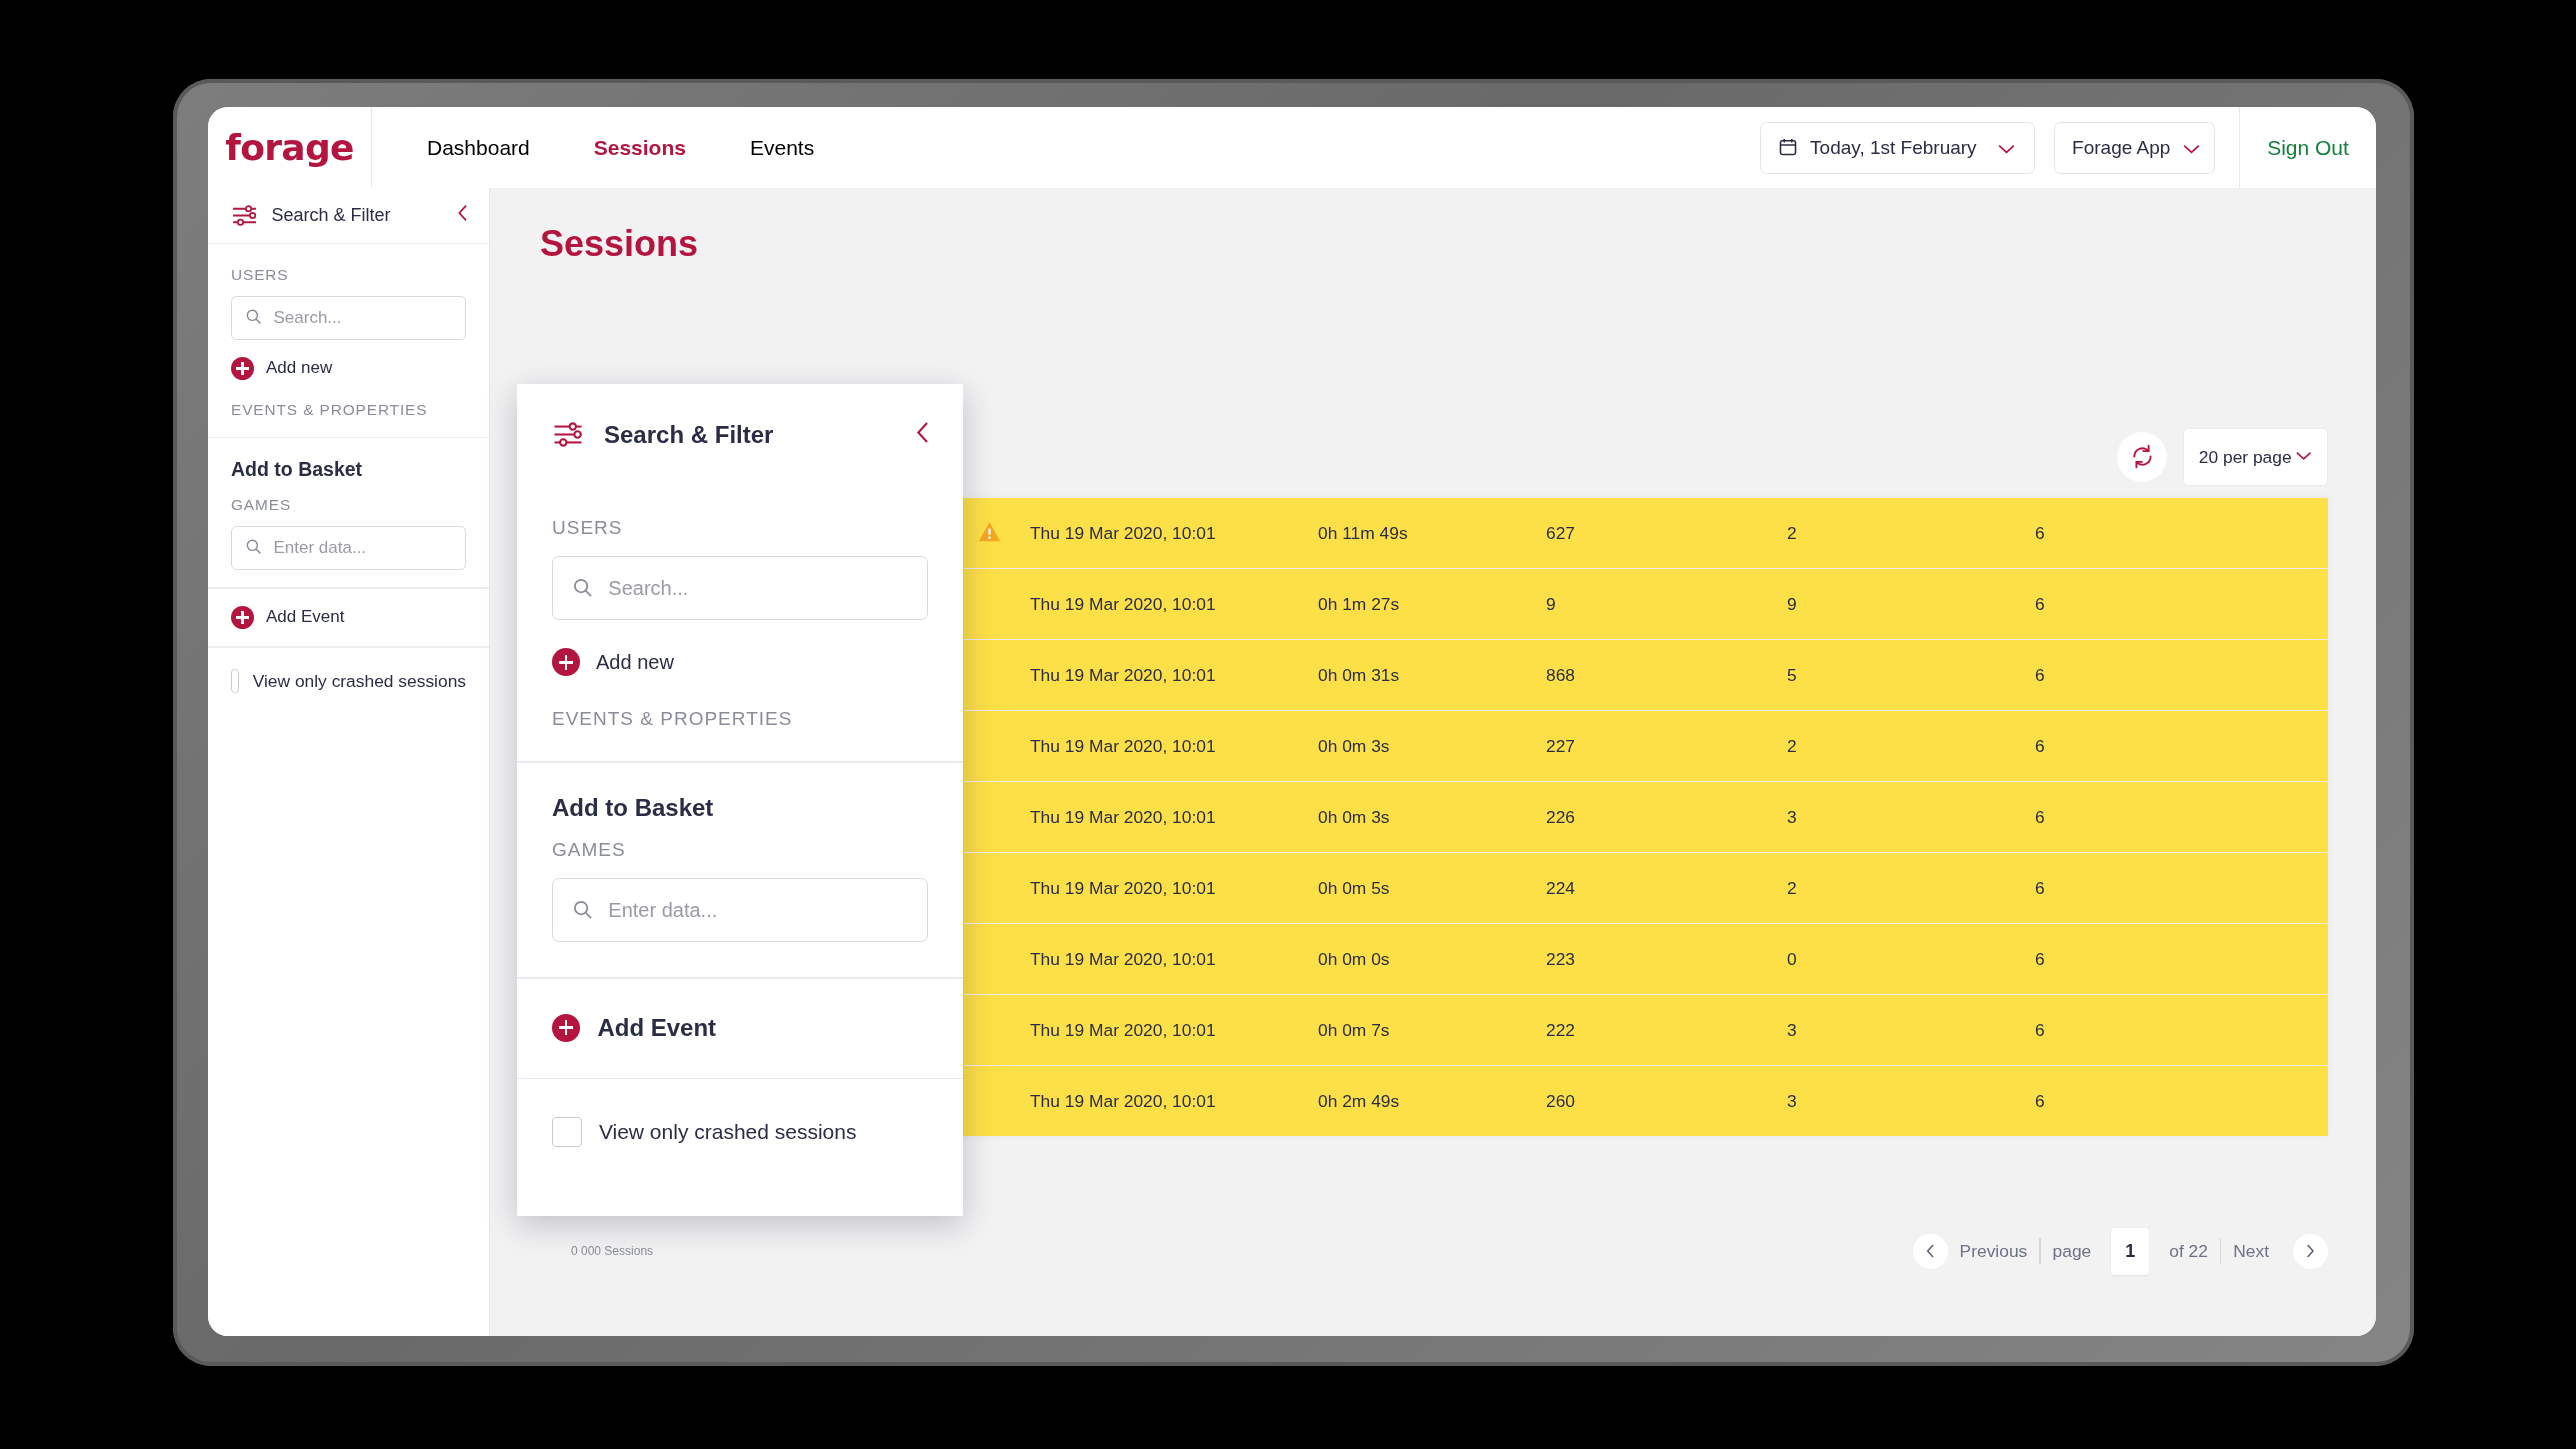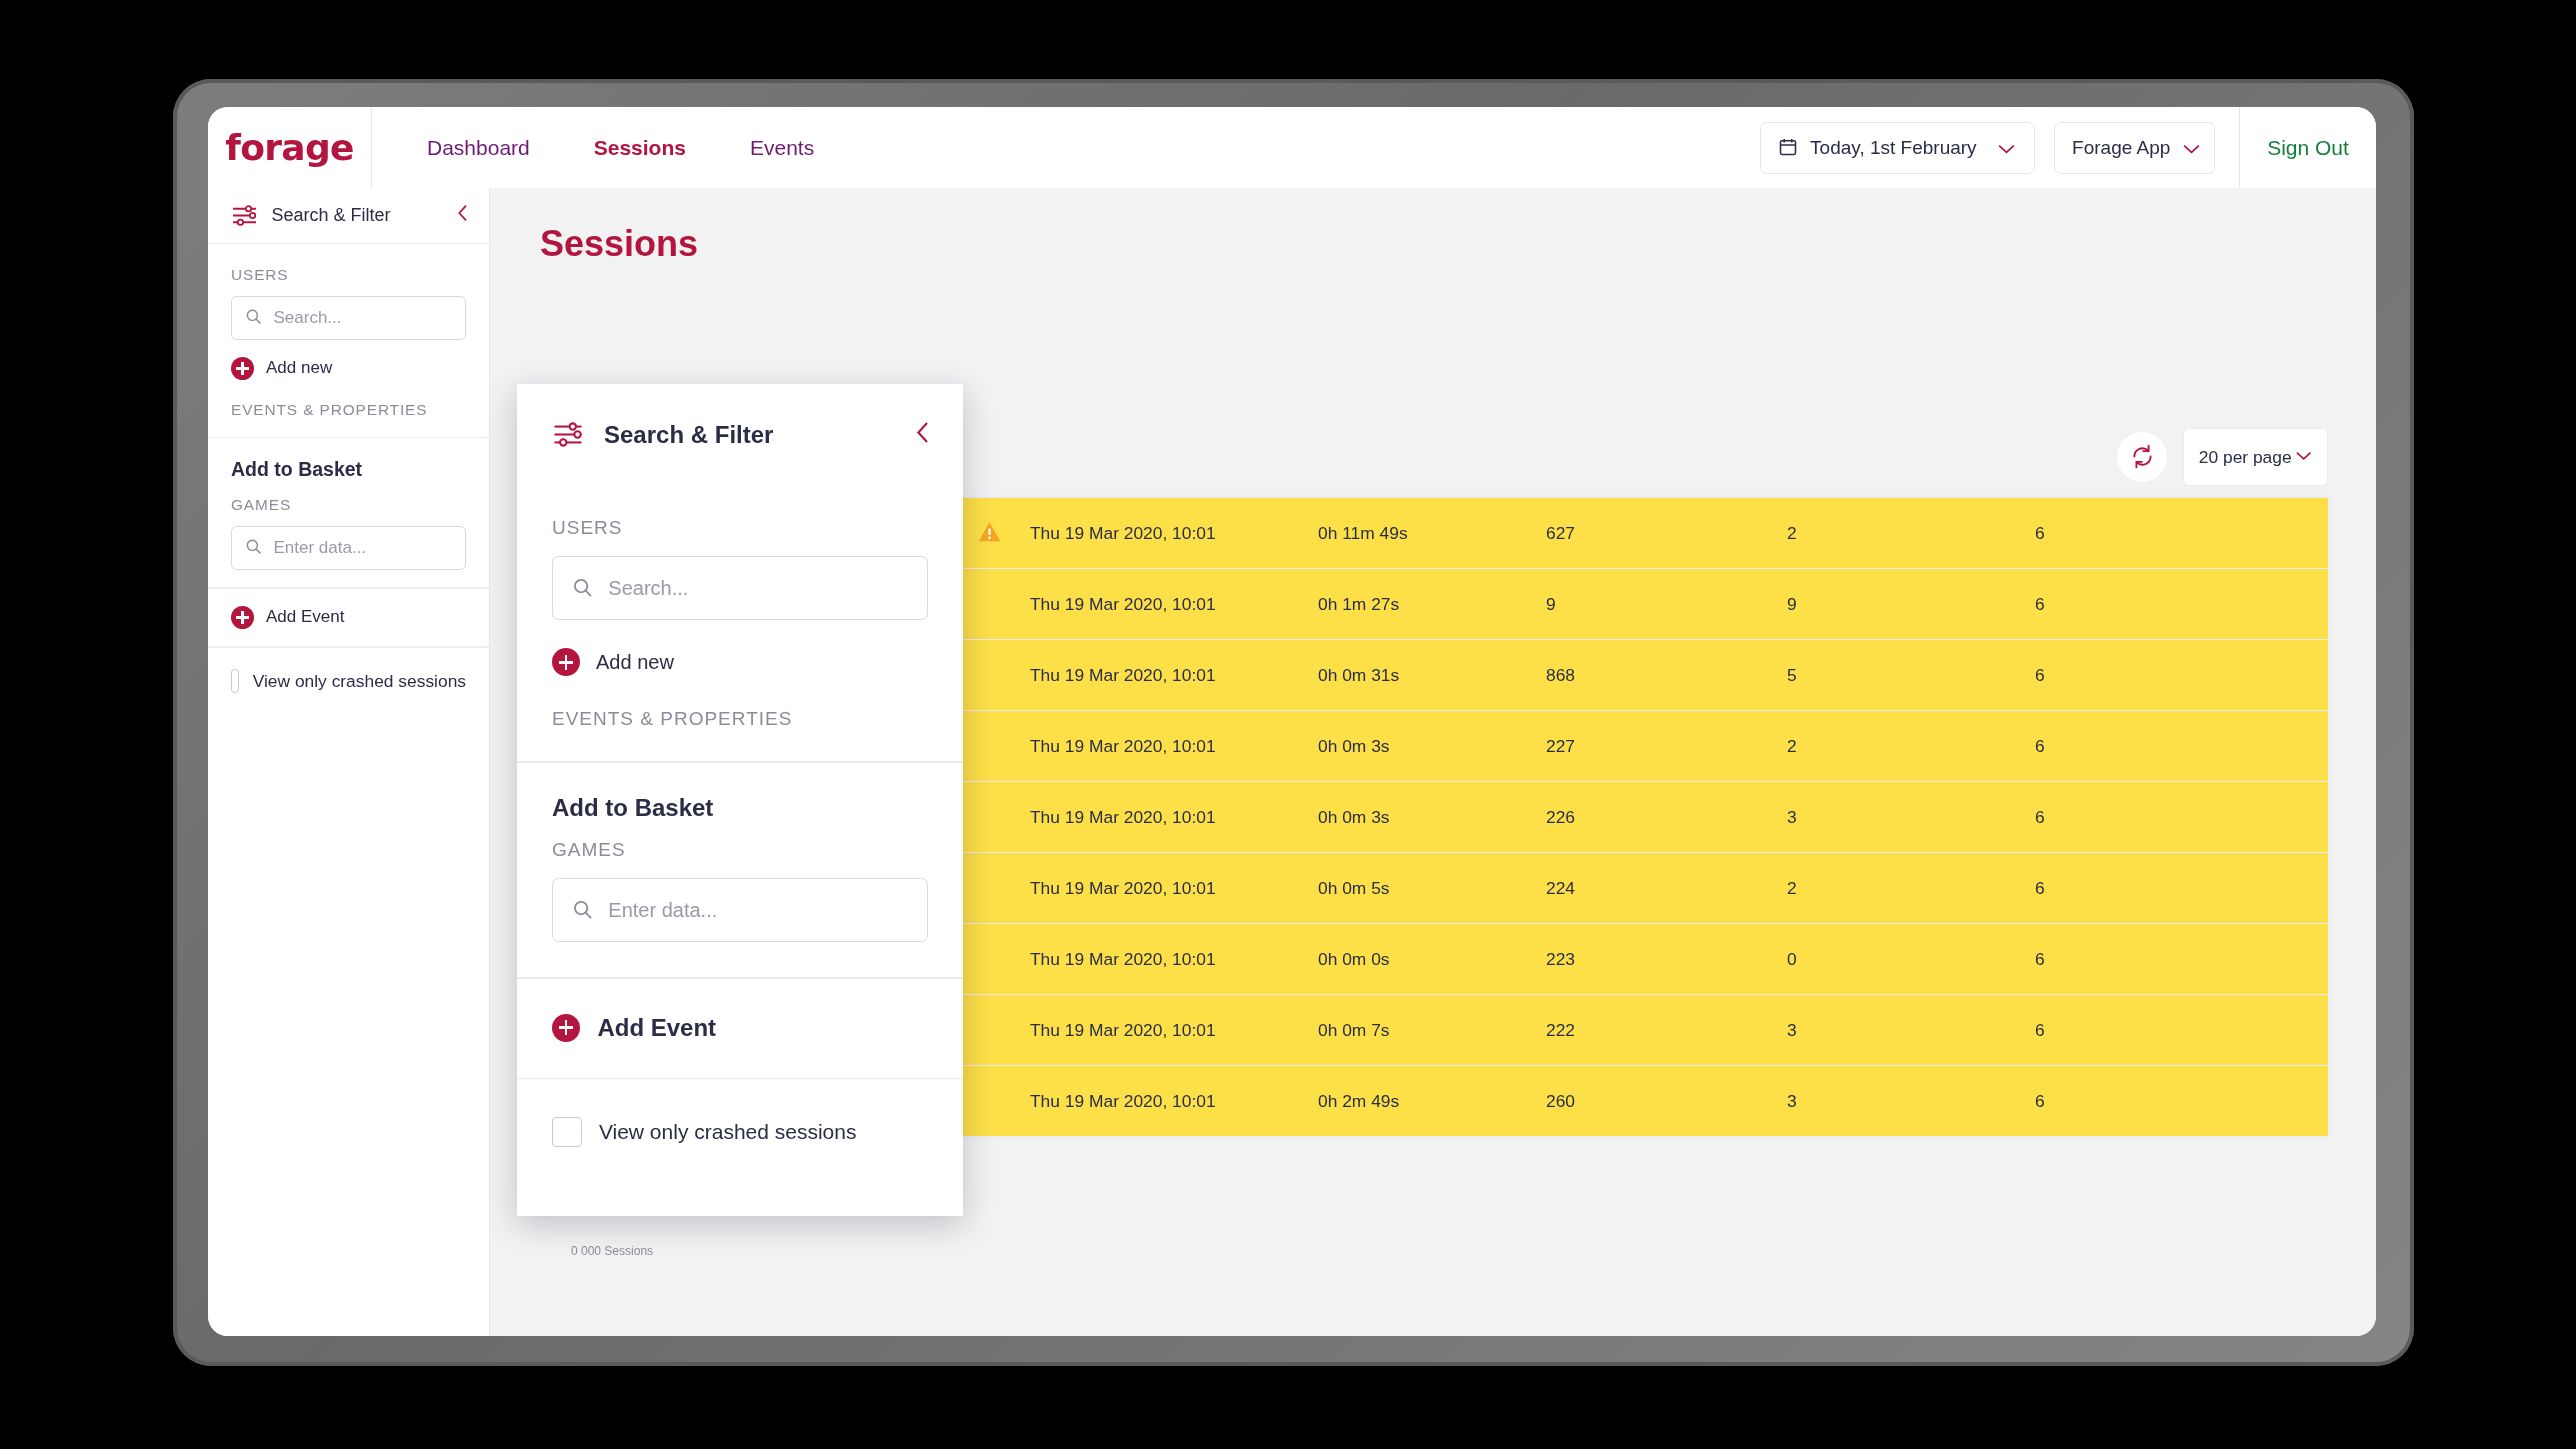--- a/index.html
+++ b/index.html
@@ -49,21 +49,21 @@
     border-right: 1.3px solid #e7e7ea;
   }
   .logo-text {
     font-size: 36px; font-weight: 700;
     color: #b3153f;
     letter-spacing: -0.7px;
     font-family: "DejaVu Sans", sans-serif;
   }
   .nav-tabs { display: flex; align-items: center; padding-left: 55px; gap: 64px; }
   .nav-tab {
-    font-size: 21px; color: #701a75; cursor: pointer; white-space: nowrap;
+    font-size: 21px; color: #000000; cursor: pointer; white-space: nowrap;
   }
   .nav-tab.active { color: #b3153f; font-weight: 700; }
 
   .topbar-right {
     margin-left: auto; display: flex; align-items: center; height: 100%;
   }
   .pill {
     height: 52px; border: 1.3px solid #e4e4ea; border-radius: 6.7px;
     background: #fff; display: flex; align-items: center;
     padding: 0 17.4px; gap: 12px; cursor: pointer;
@@ -516,20 +516,39 @@
             <div class="c-dur"><span class="td">0h 2m 49s</span></div>
             <div class="c-num"><span class="td">260</span></div>
             <div class="c-screen"><span class="td">3</span></div>
             <div class="c-event"><span class="td">6</span></div>
           </div>
         </div>
     </div>
 
     <div class="t-footer">
       <span class="footer-count">0 000 Sessions</span>
+      <div class="pager">
+        <div class="circle-btn">
+          <svg width="10.7" height="16" viewBox="0 0 16 24" fill="none" stroke="#5d6275" stroke-width="2.3">
+              <polyline points="12,3 4,12 12,21"></polyline>
+            </svg>
+        </div>
+        <span class="pager-txt">Previous</span>
+        <span class="pager-bar"></span>
+        <span class="pager-txt">page</span>
+        <span class="page-box">1</span>
+        <span class="pager-txt">of 22</span>
+        <span class="pager-bar"></span>
+        <span class="pager-txt">Next</span>
+        <div class="circle-btn" style="margin-left:12px">
+          <svg width="10.7" height="16" viewBox="0 0 16 24" fill="none" stroke="#5d6275" stroke-width="2.3">
+              <polyline points="4,3 12,12 4,21"></polyline>
+            </svg>
+        </div>
+      </div>
     </div>
   </div>
 
   <div class="popup">
     <div class="pp-header">
       <span class="sliders lg">
         <svg width="32" height="27" viewBox="0 0 40 34" fill="none" stroke="#b3153f" stroke-width="2.6">
           <line x1="3" y1="7" x2="37" y2="7"></line>
             <circle cx="26" cy="7" r="4" fill="#fff"></circle>
           <line x1="3" y1="17" x2="37" y2="17"></line>

